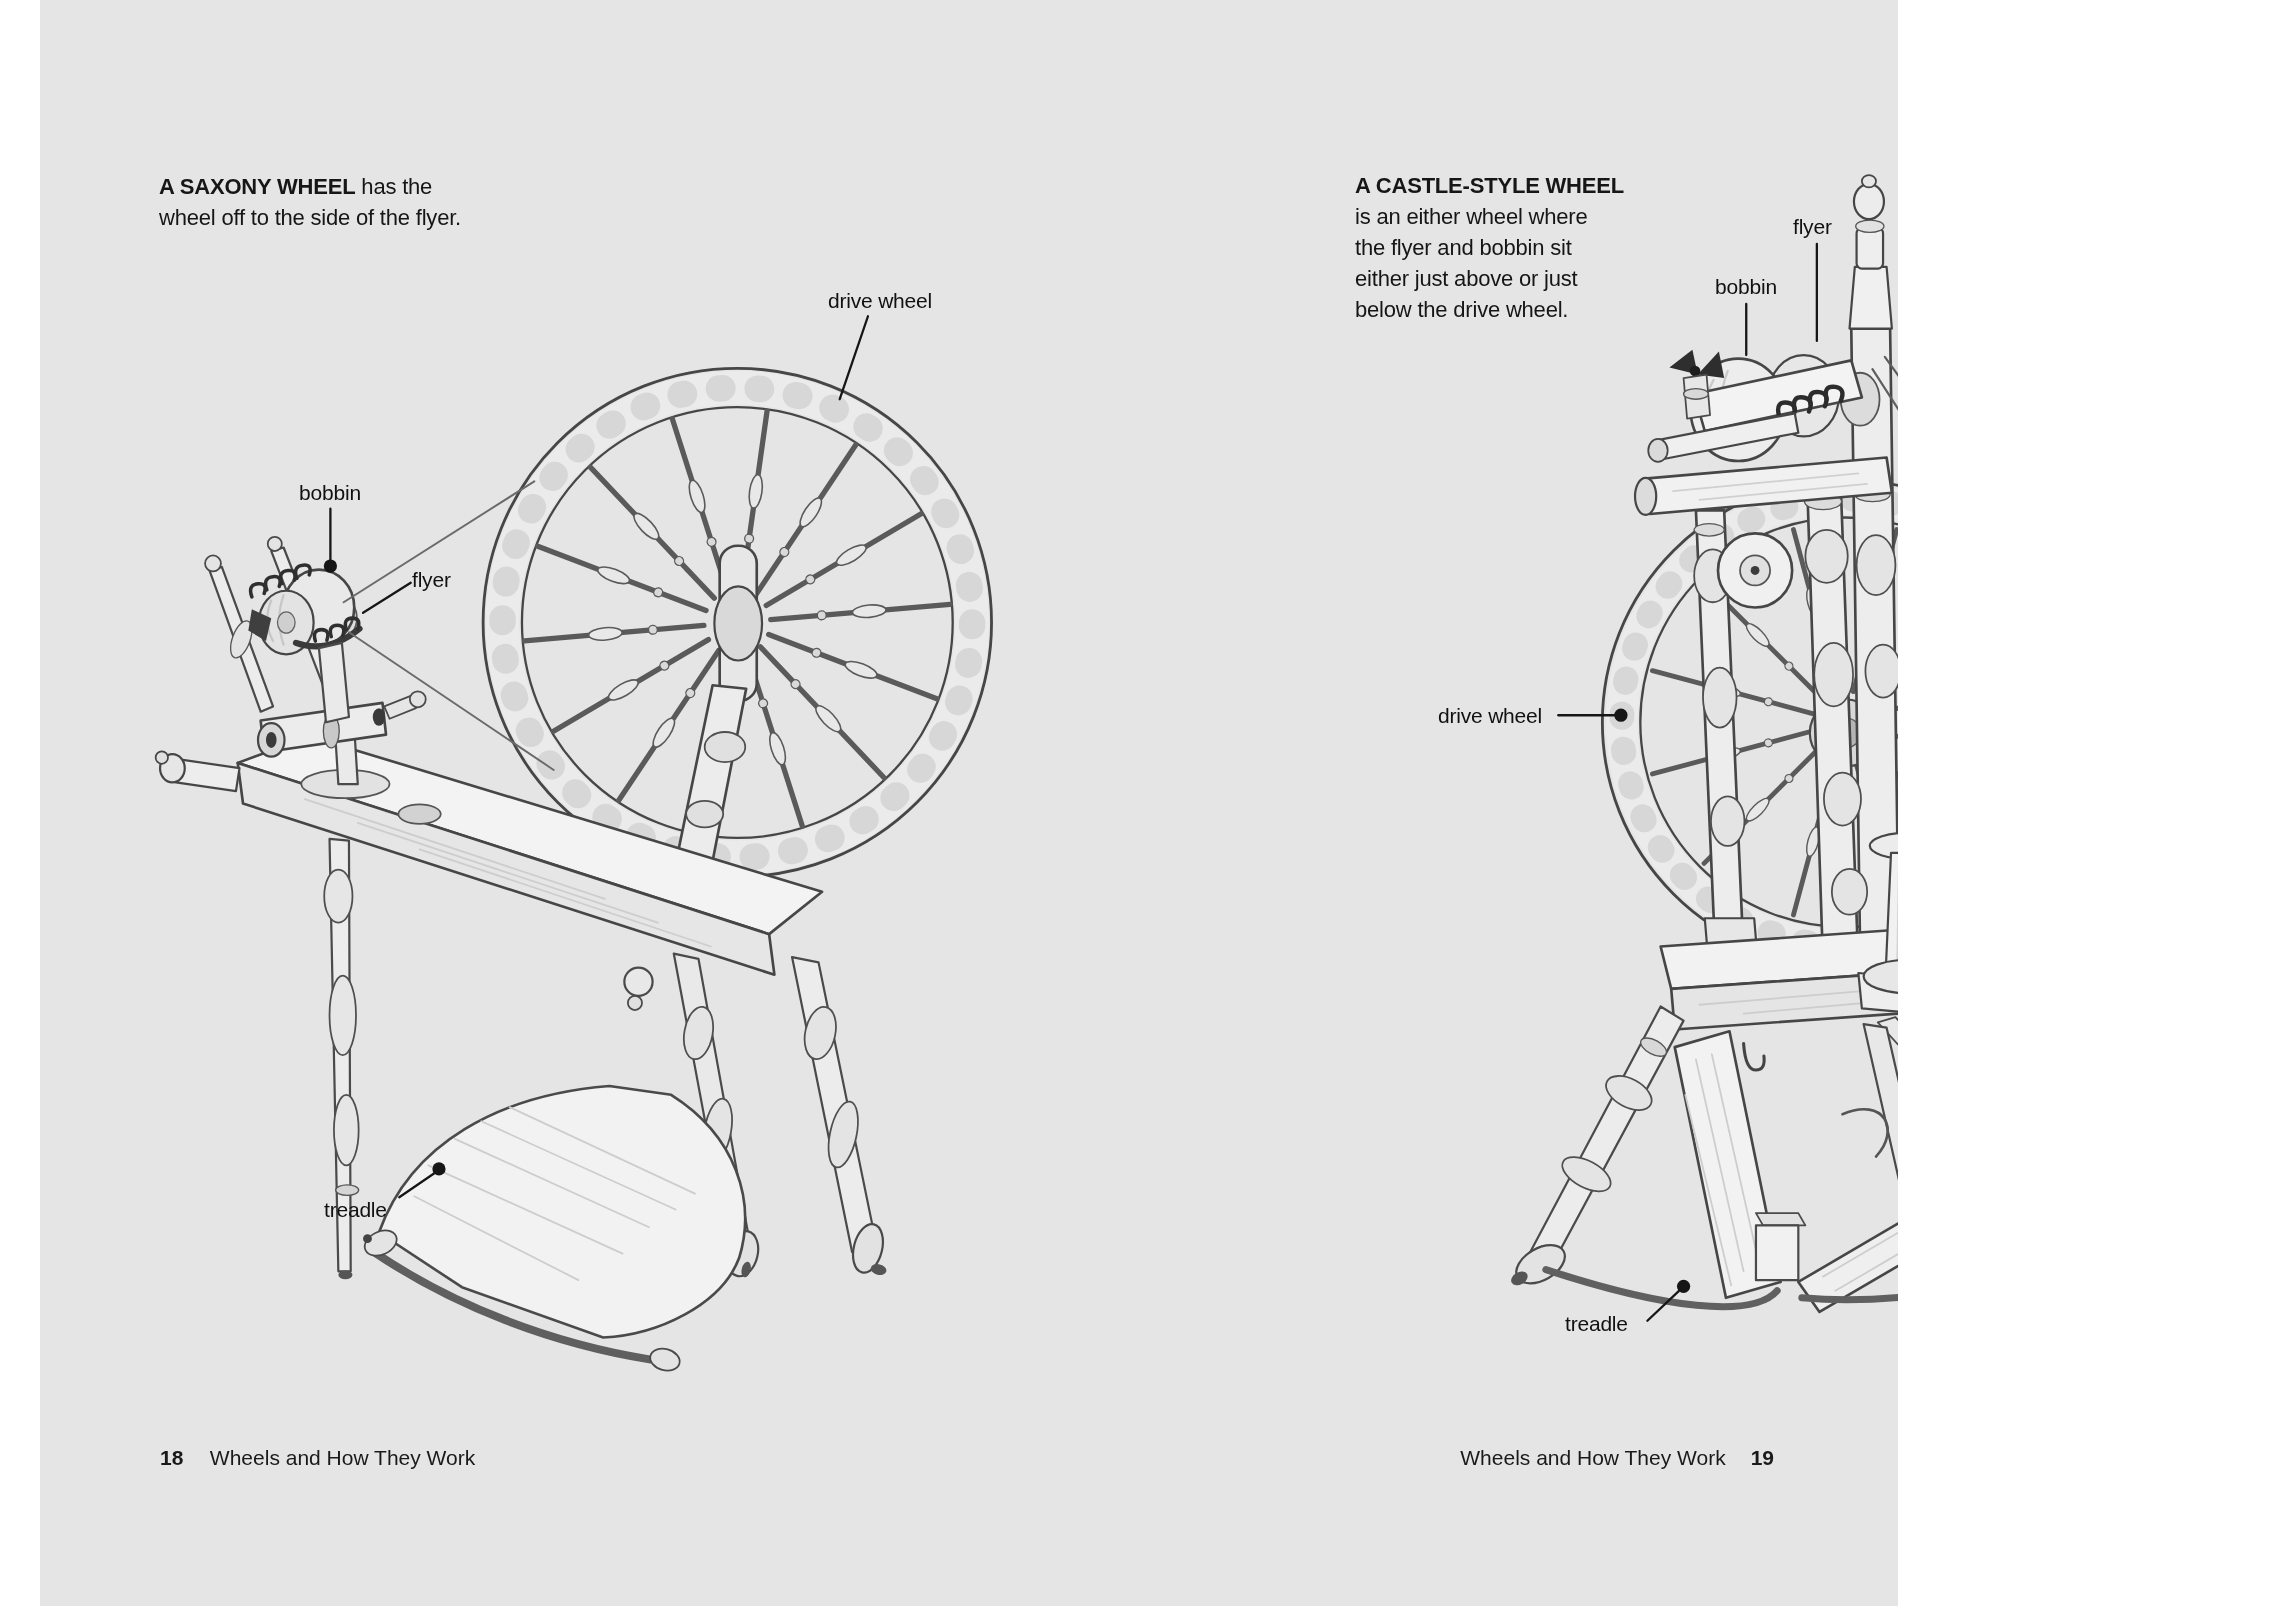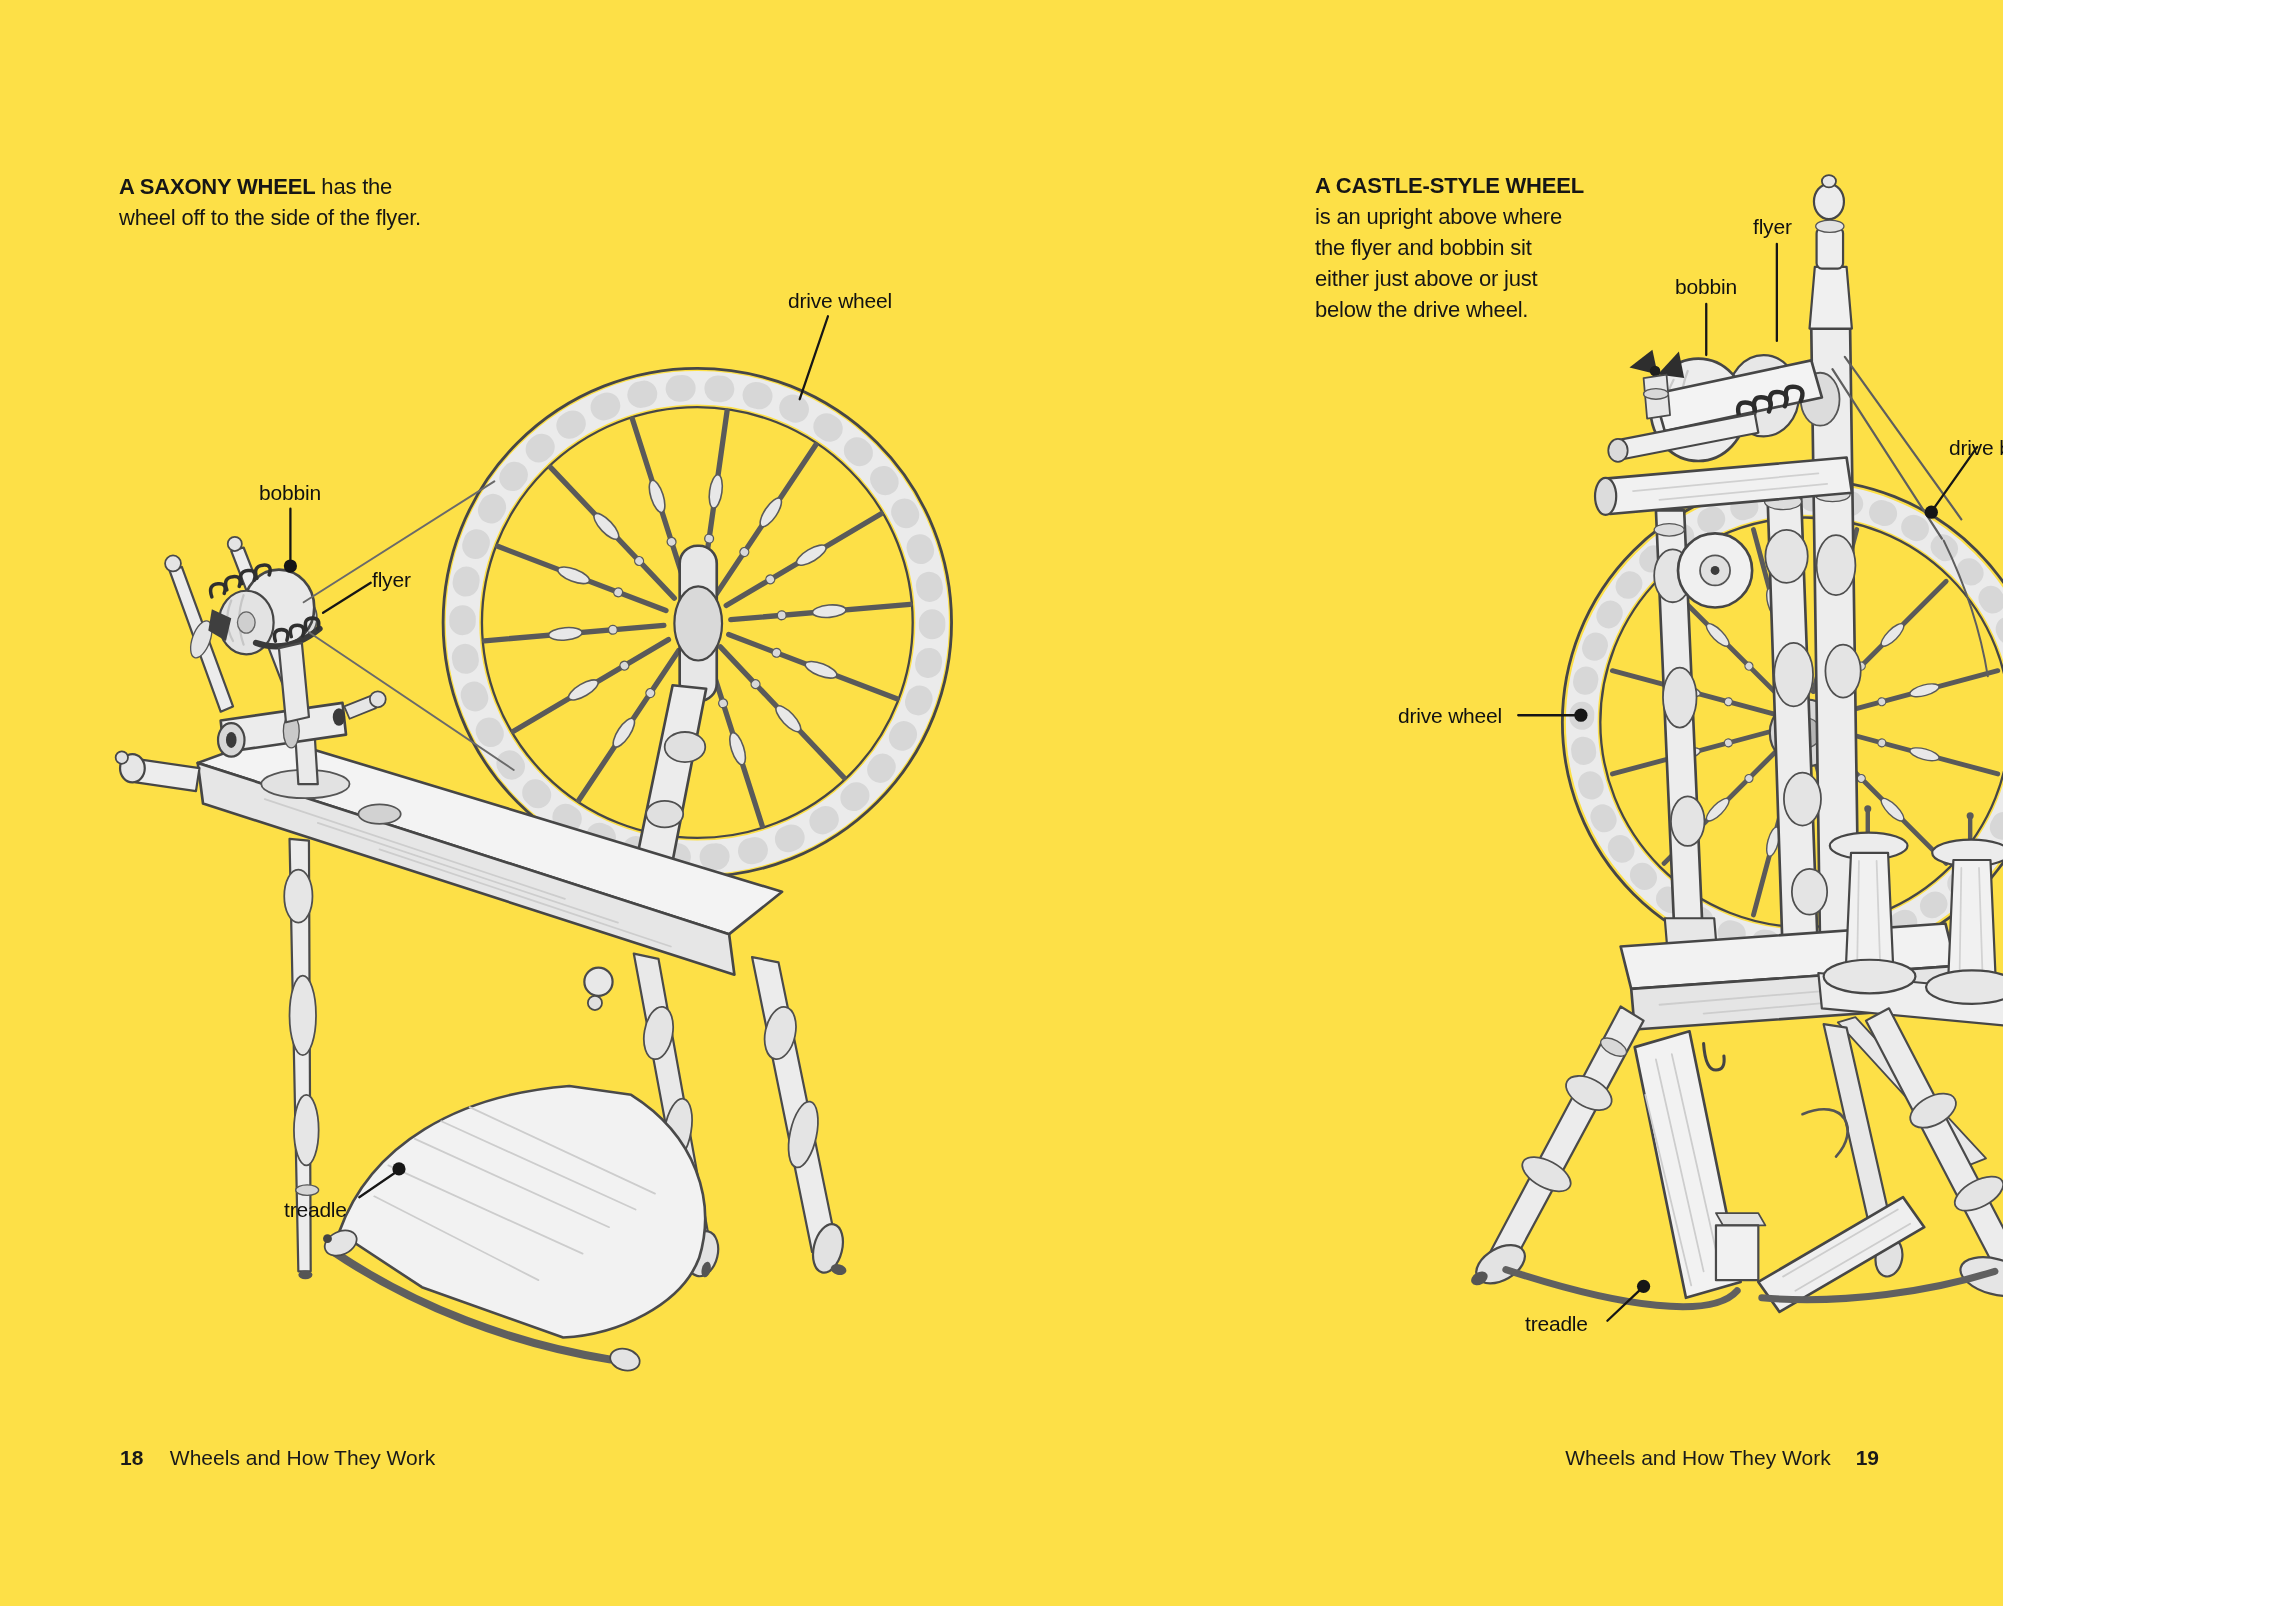--- a/index.html
+++ b/index.html
@@ -1,17 +1,17 @@
 <!DOCTYPE html>
 <html style="font-size:14px"><head>
 <meta charset="utf-8">
 <style>
   html,body{margin:0;padding:0;background:#ffffff;}
-  #spread{position:relative;width:2003px;height:1607px;background:#fde047;overflow:hidden;
-          font-family:"Liberation Sans",sans-serif;color:#141414;}
+  #spread{position:relative;width:1858px;height:1607px;background:#e5e5e5;overflow:hidden;
+          font-family:"Liberation Sans",sans-serif;color:#141414;margin-left:40px;}
   svg{position:absolute;left:0;top:0;}
   .intro{position:absolute;font-size:22px;line-height:31px;letter-spacing:-0.2px;color:#161616;}
   .intro .b{font-weight:700;}
   .label{position:absolute;font-weight:400;font-size:21px;letter-spacing:-0.2px;color:#111;white-space:nowrap;}
   .footer{position:absolute;top:1446px;font-size:21px;color:#1a1a1a;white-space:nowrap;}
   .footer .num{font-weight:700;}
   #footer-left{left:120px;}
   #footer-left .num{margin-right:26.5px;}
   #footer-right{right:124px;text-align:right;}
   #footer-right .num{margin-left:25px;}
@@ -311,21 +311,21 @@
   </g>
 </svg>
 
 <div class="intro" style="left:119px;top:171px;">
   <span class="b">A SAXONY WHEEL</span><span> has the</span><br>
   <span>wheel off to the side of the flyer.</span>
 </div>
 
 <div class="intro" style="left:1315px;top:170px;">
   <span class="b">A CASTLE-STYLE WHEEL</span><br>
-  <span>is an upright above where</span><br>
+  <span>is an either wheel where</span><br>
   <span>the flyer and bobbin sit</span><br>
   <span>either just above or just</span><br>
   <span>below the drive wheel.</span>
 </div>
 
 <div class="label" style="left:788px;top:289px;">drive wheel</div>
 <div class="label" style="left:259px;top:481px;">bobbin</div>
 <div class="label" style="left:372px;top:568px;">flyer</div>
 <div class="label" style="left:284px;top:1198px;">treadle</div>
 

